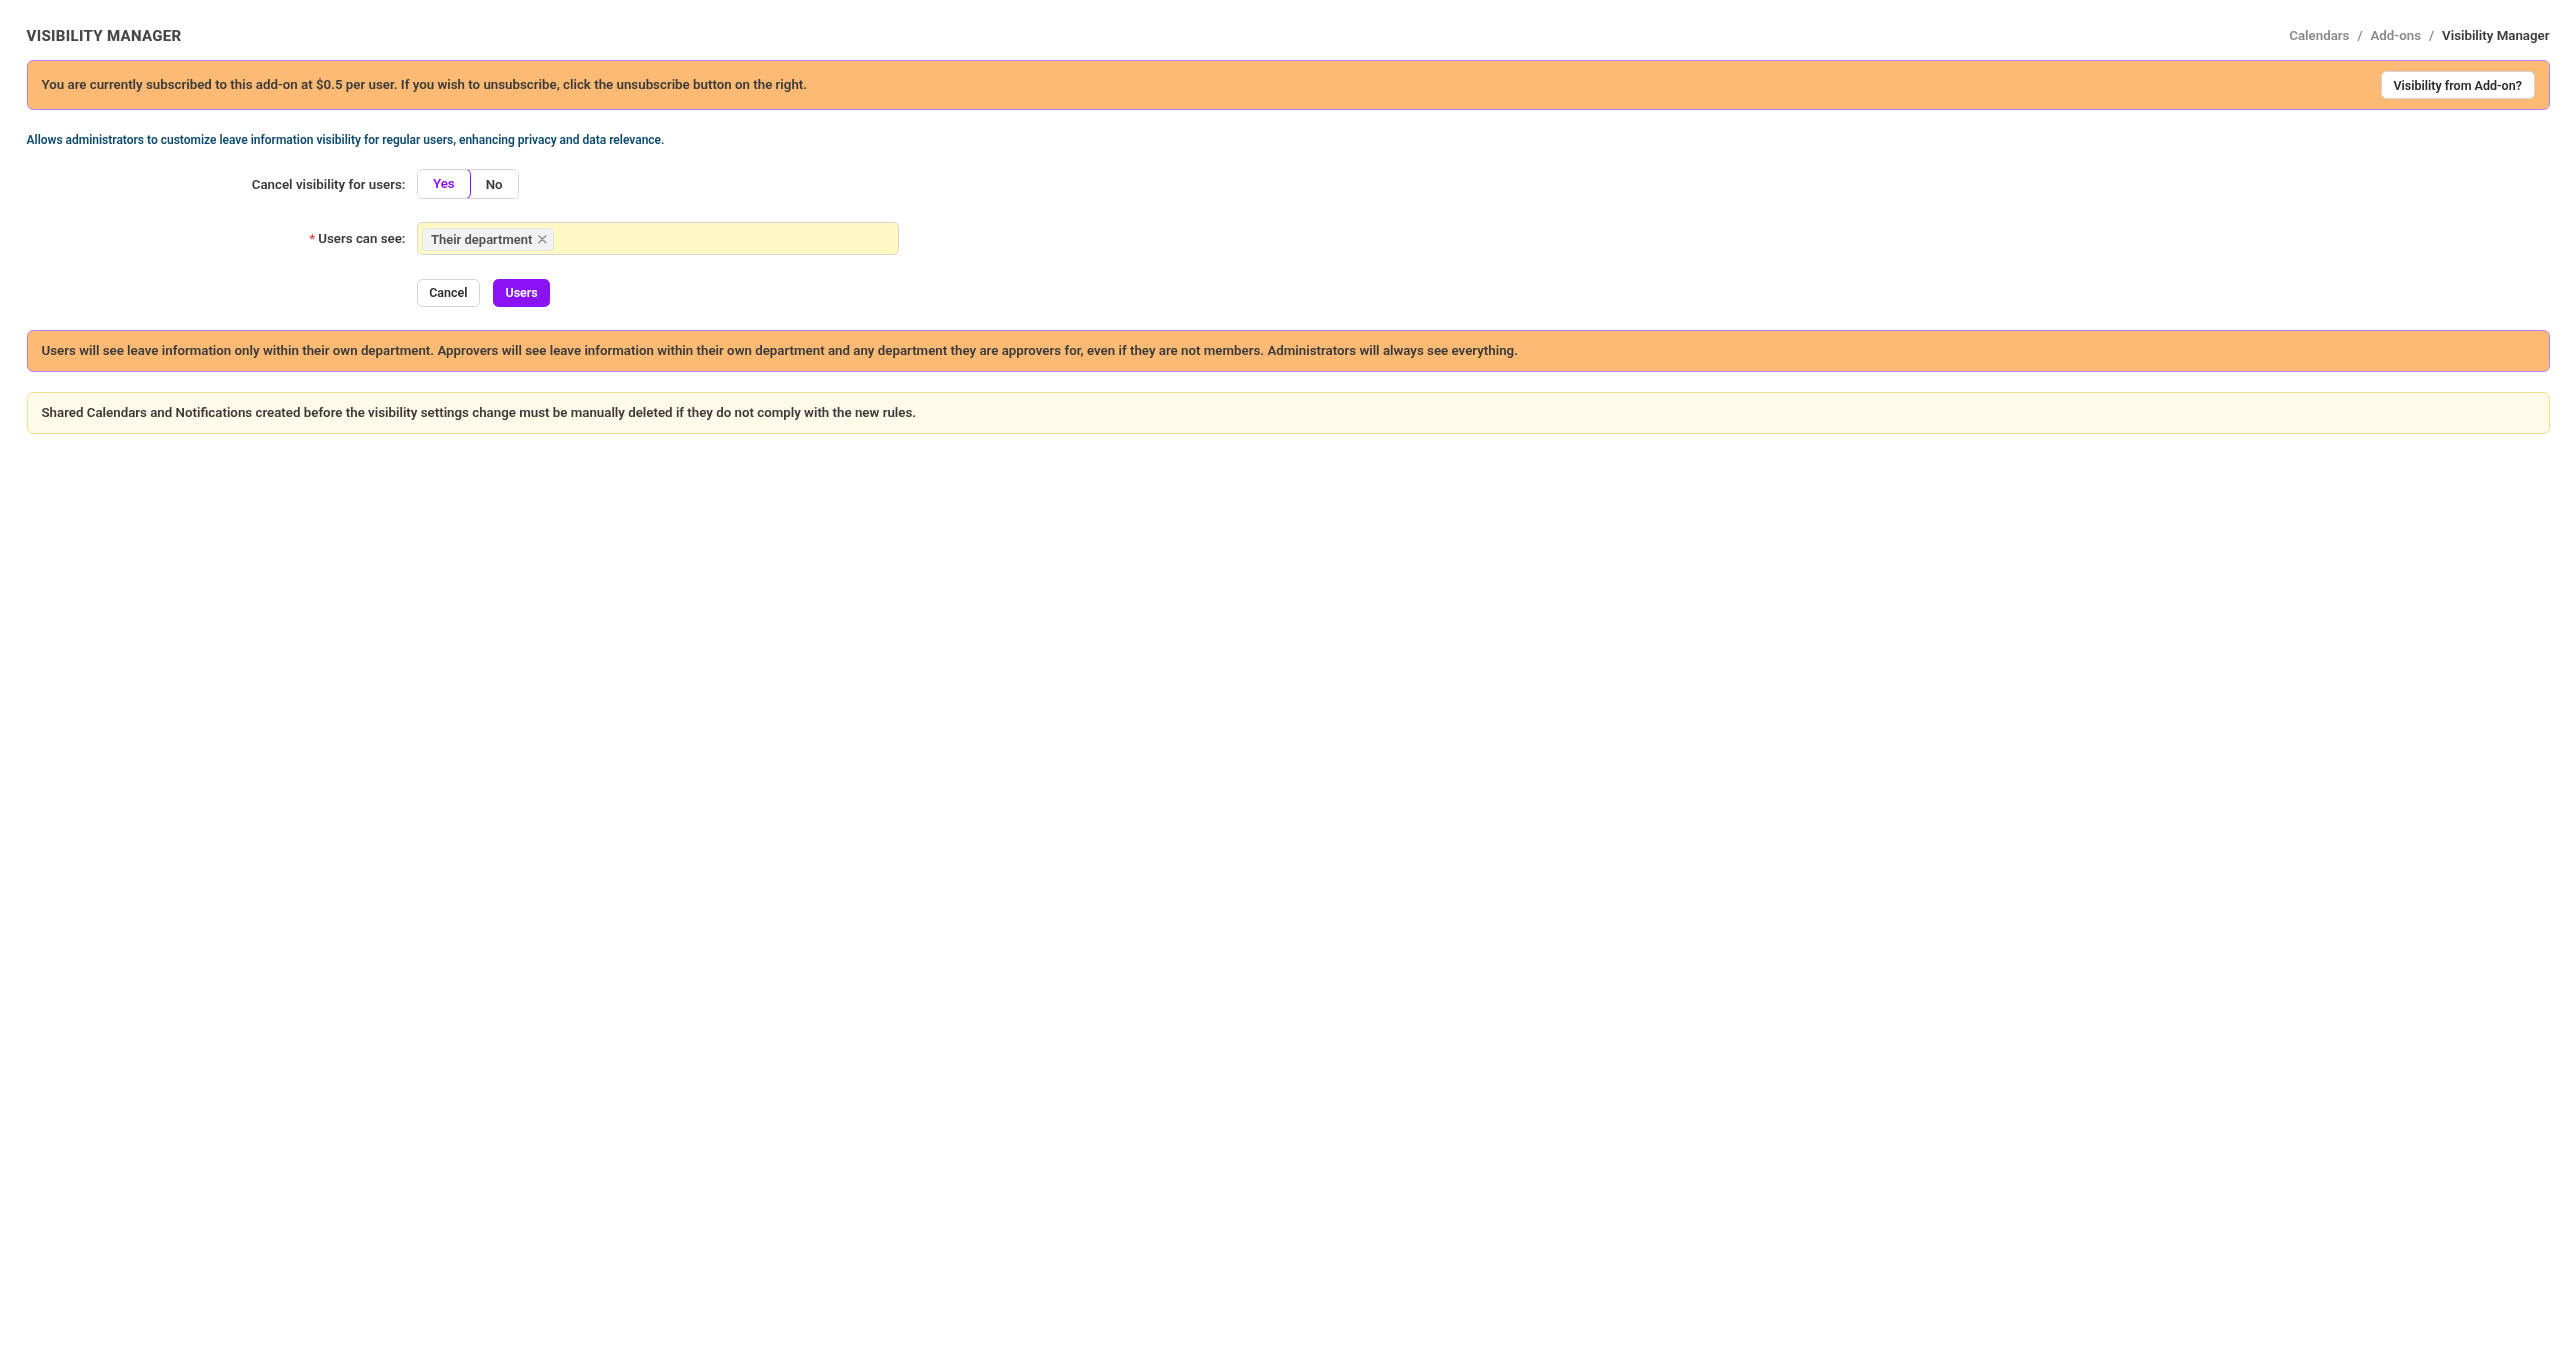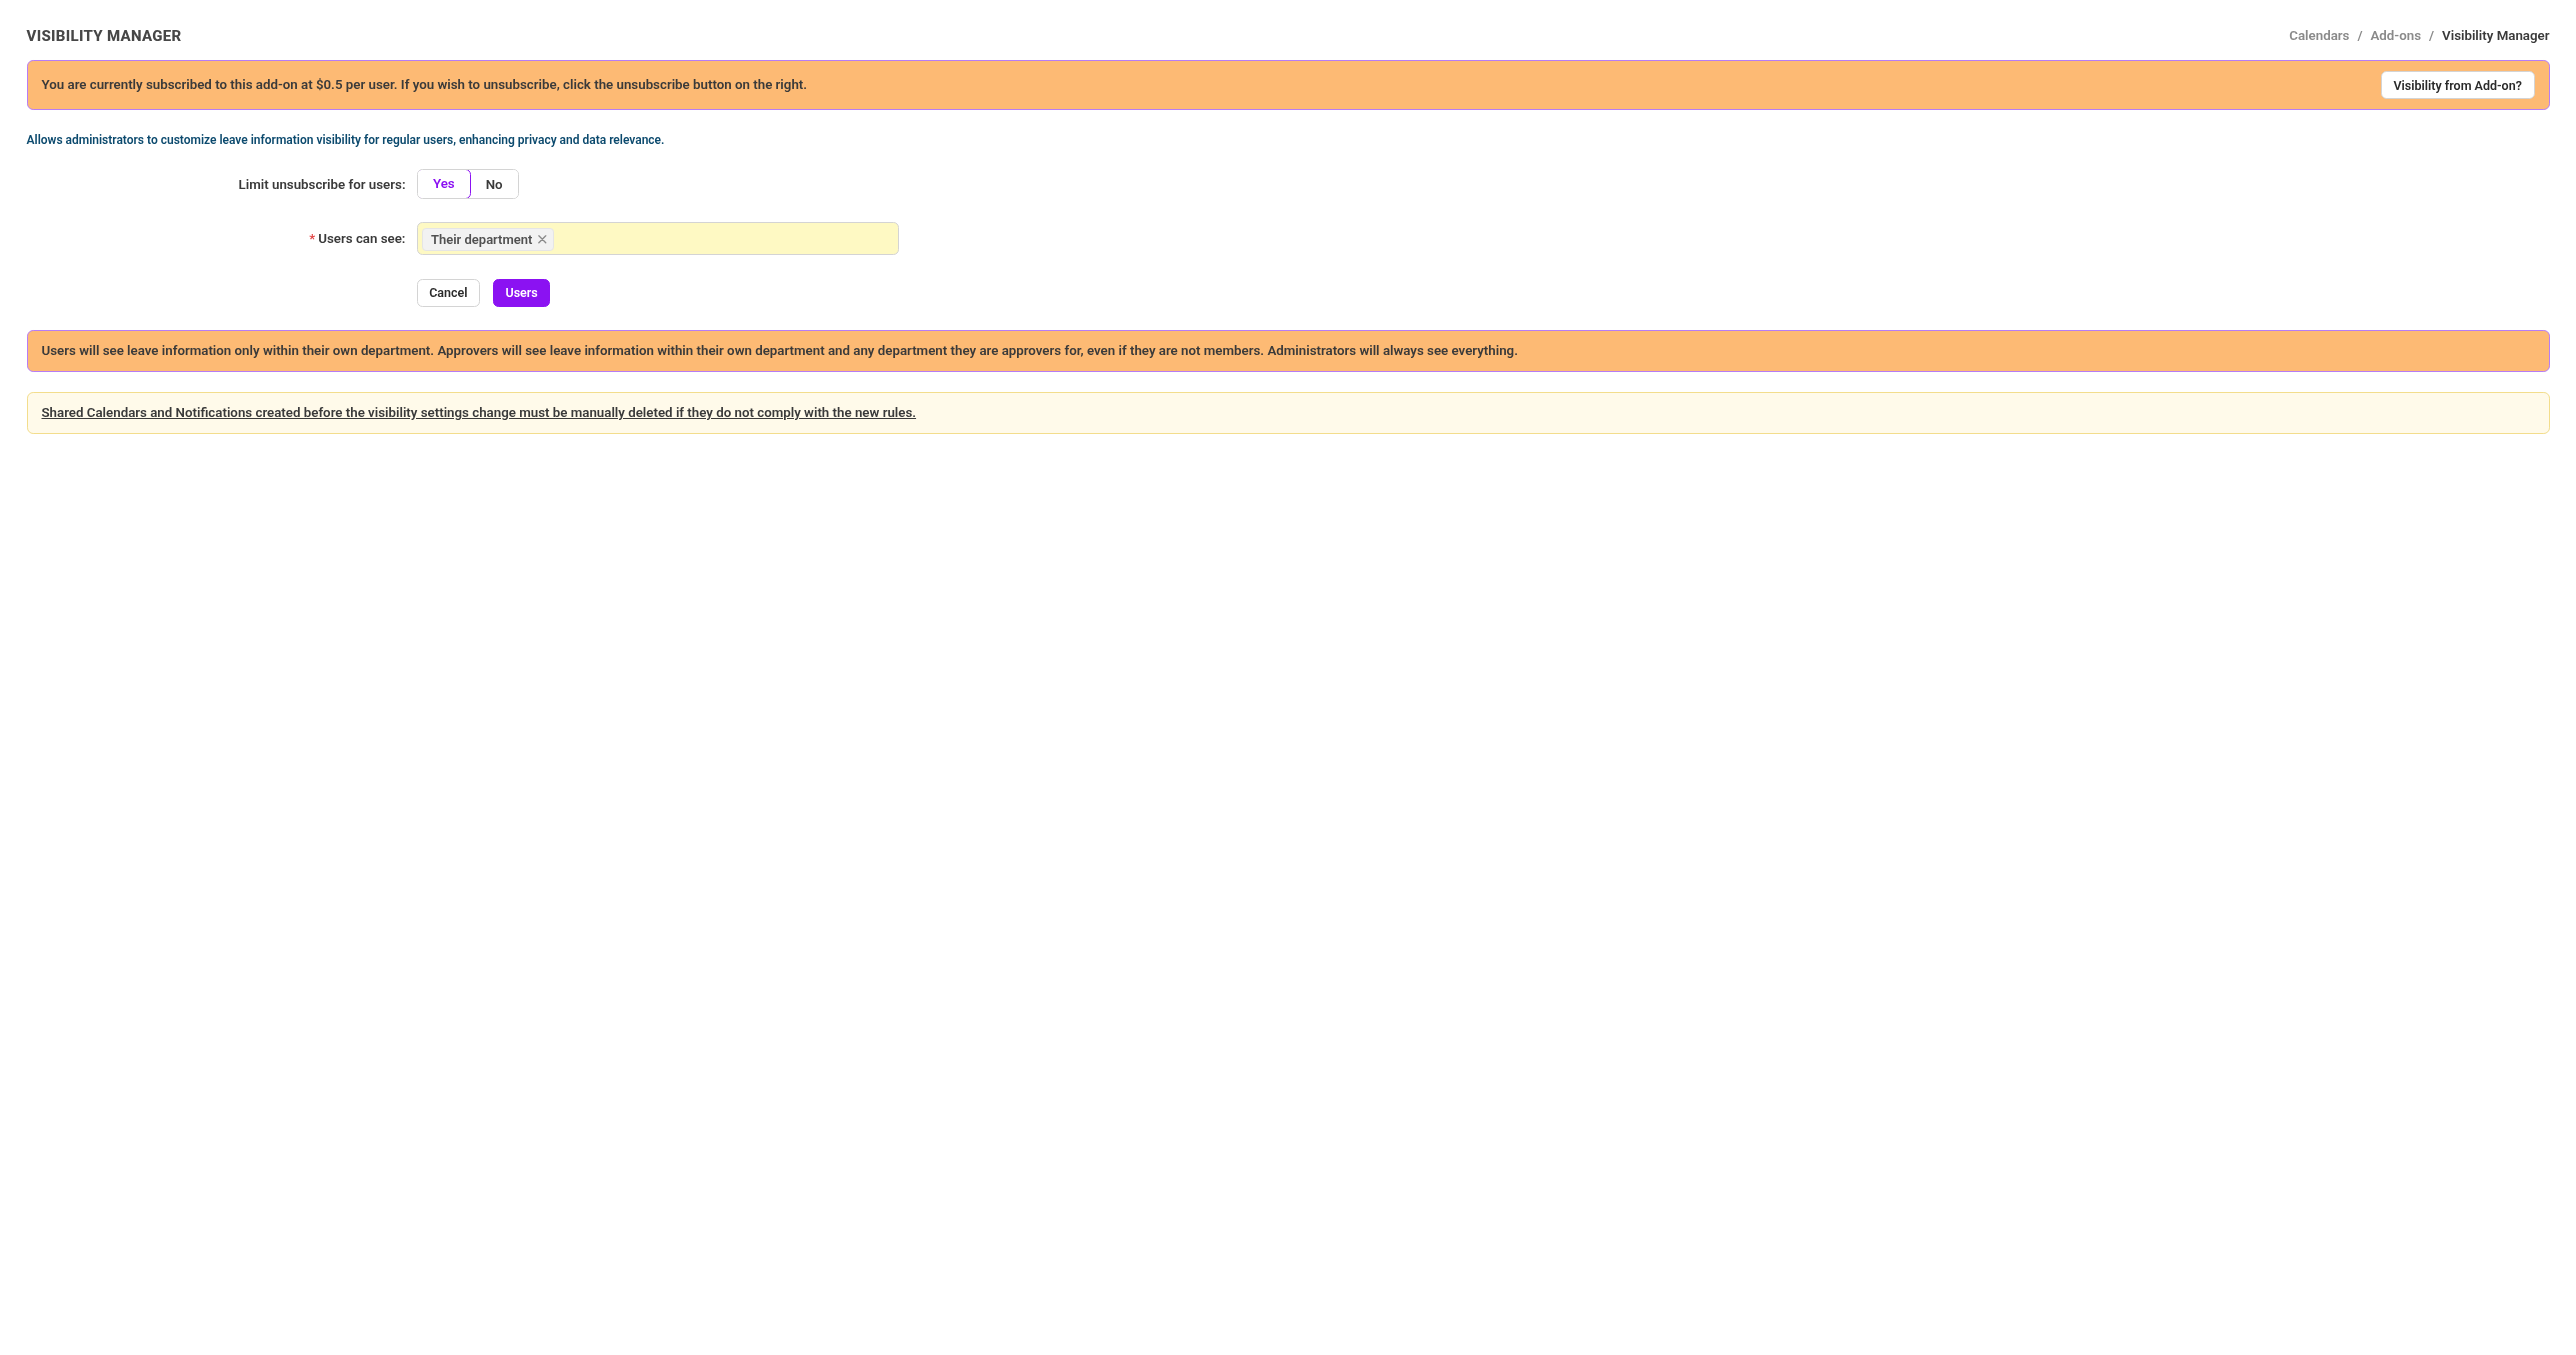--- a/index.html
+++ b/index.html
@@ -182,21 +182,20 @@
     }
     .button-row {
       display: flex;
       gap: 12.5px;
     }
     .info-block {
       margin-top: 9.4px;
     }
     .info-gap {
       margin-top: 20px;
-      text-decoration: underline;
     }
   </style>
 </head>
 <body>
 
 <div class="page">
 
   <div class="header-row">
     <h1 class="page-title">VISIBILITY MANAGER</h1>
     <nav class="breadcrumb">
@@ -211,21 +210,21 @@
   <div class="alert alert-purple alert-subscribe">
     <span>You are currently subscribed to this add-on at $0.5 per user. If you wish to unsubscribe, click the unsubscribe button on the right.</span>
     <button class="btn btn-white">Visibility from Add-on?</button>
   </div>
 
   <p class="description">Allows administrators to customize leave information visibility for regular users, enhancing privacy and data relevance.</p>
 
   <div class="form">
 
     <div class="form-row">
-      <div class="form-label-col">Limit unsubscribe for users:</div>
+      <div class="form-label-col">Cancel visibility for users:</div>
       <div class="form-control-col">
         <div class="segmented">
           <div class="segment selected">Yes</div>
           <div class="segment">No</div>
         </div>
       </div>
     </div>
 
     <div class="form-row">
       <div class="form-label-col">

